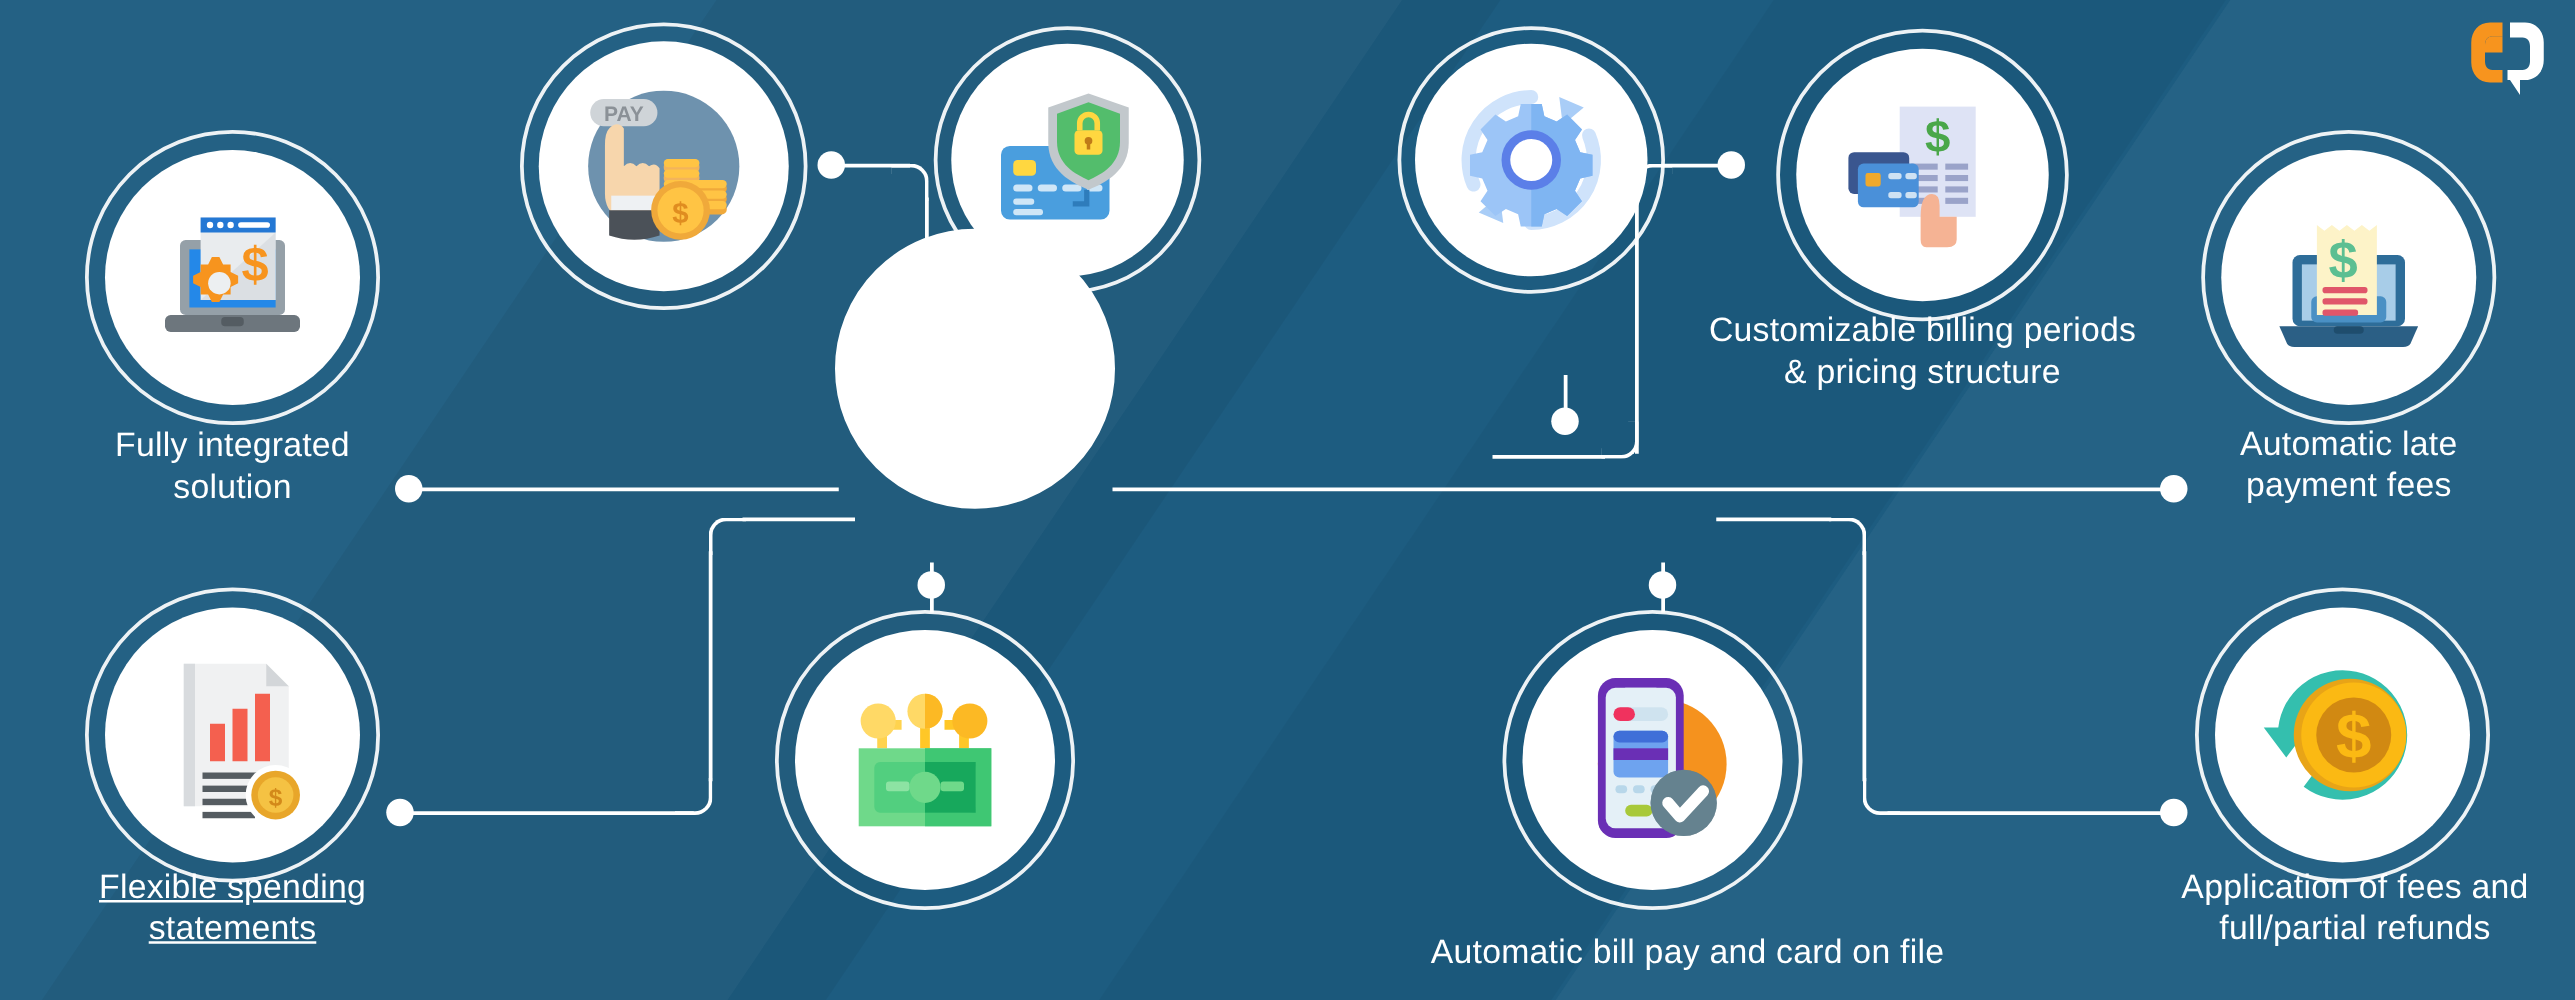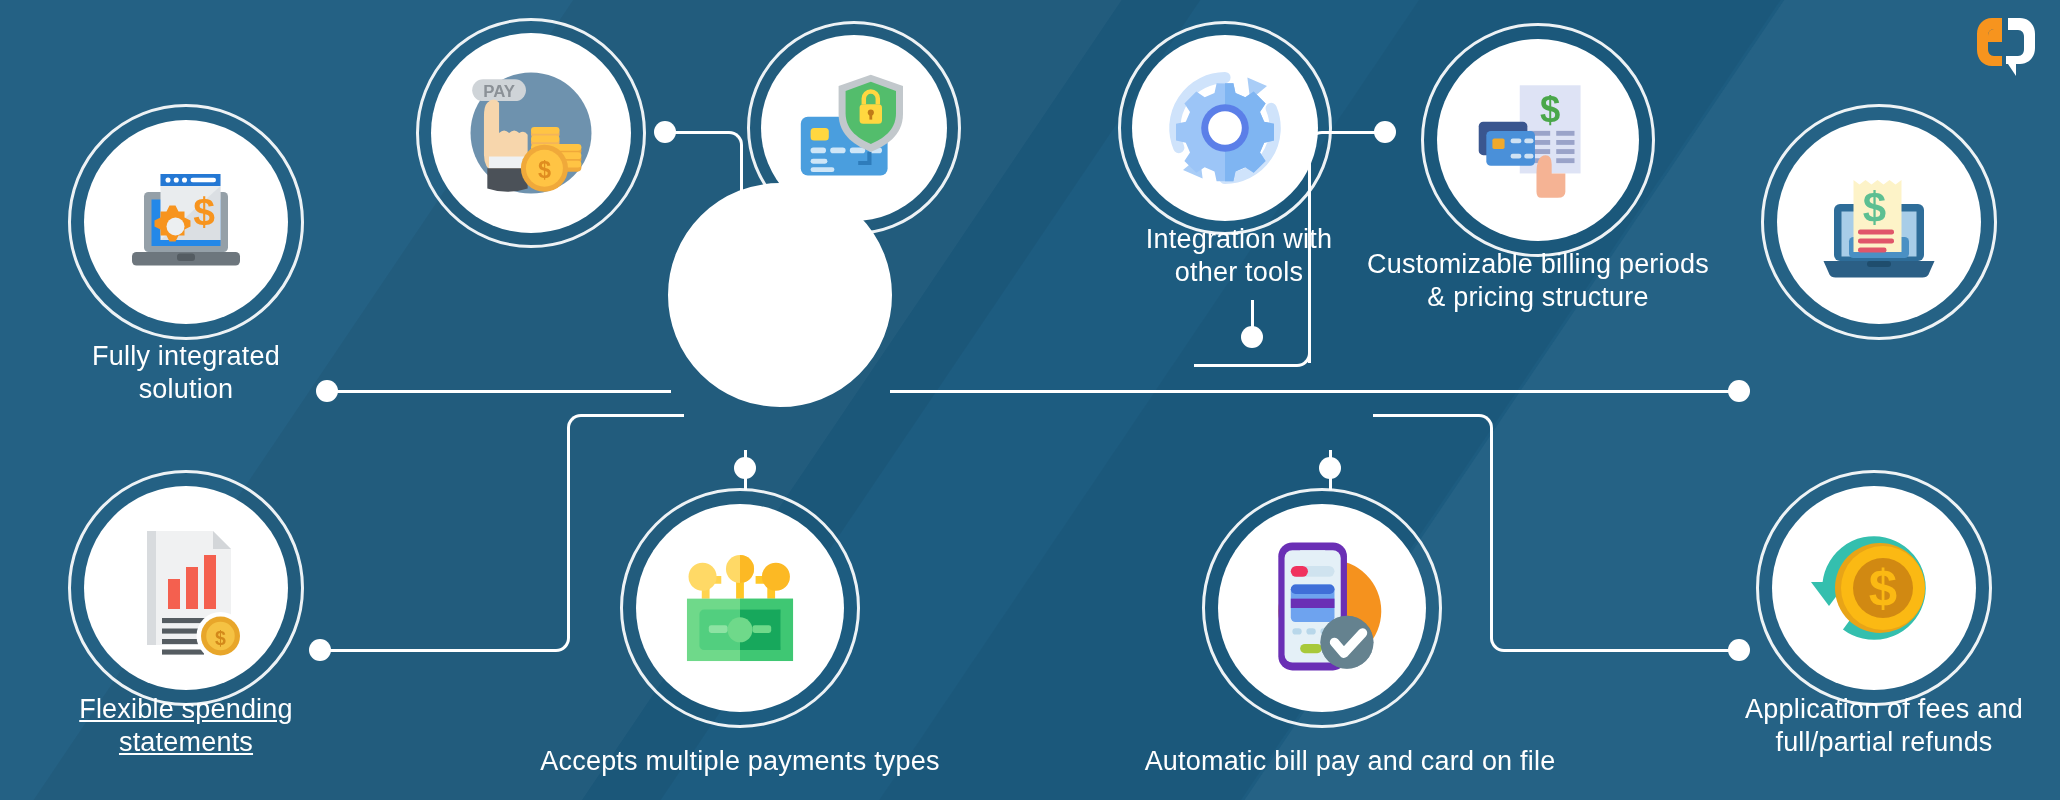--- a/index.html
+++ b/index.html
@@ -221,22 +221,20 @@
         <path d="M34 86 l-14 -6 l12 -10 z" fill="#a9cdf7"></path>
         <g fill="#9cc5f7">
           <path d="M44 18 h12 l1.5 7 l7 3 l6-4 l8.5 8.5 l-4 6 l3 7 l7 1.5 v12 l-7 1.5 l-3 7 l4 6 l-8.5 8.5 l-6-4 l-7 3 l-1.5 7 h-12 l-1.5-7 l-7-3 l-6 4 l-8.5-8.5 l4-6 l-3-7 l-7-1.5 v-12 l7-1.5 l3-7 l-4-6 l8.5-8.5 l6 4 l7-3 z"></path>
         </g>
         <path d="M50 18 h6 l1.5 7 l7 3 l6-4 l8.5 8.5 l-4 6 l3 7 l7 1.5 v12 l-7 1.5 l-3 7 l4 6 l-8.5 8.5 l-6-4 l-7 3 l-1.5 7 h-6 z" fill="#7fb5f2"></path>
         <circle cx="50" cy="50" r="17" fill="#5b7fe8"></circle>
         <circle cx="50" cy="50" r="12" fill="#fff"></circle>
       </svg>
     </div>
   </div>
-  <div class="label" style="left:1114px;top:223px;width:250px;">Integration with
-other tools</div>
 
   <div class="node" style="left:1421px;top:23px;width:234px;height:234px;">
     <div class="ring-outer" style="inset:0;"></div>
     <div class="disc" style="inset:16px;">
       <svg width="152" height="152" viewBox="0 0 100 100">
         <rect x="38" y="14" width="40" height="58" fill="#dee3f5"></rect>
         <text x="58" y="38" font-family="Liberation Sans, sans-serif" font-size="24" font-weight="bold" fill="#4aa74a" text-anchor="middle">$</text>
         <g fill="#9aa3c9">
           <rect x="44" y="44" width="14" height="3.2"></rect>
             <rect x="62" y="44" width="12" height="3.2"></rect>
@@ -275,20 +273,22 @@
         <path d="M33 22 l4 3 l4-3 l4 3 l4-3 l4 3 l4-3 l4 3 l4-3 v48 H33 z" fill="#fdf3c8"></path>
         <text x="47" y="50" font-family="Liberation Sans, sans-serif" font-size="28" font-weight="bold" fill="#5cbf92" text-anchor="middle">$</text>
         <g fill="#e0566a">
           <rect x="36" y="55" width="24" height="3.4" rx="1.5"></rect>
           <rect x="36" y="61" width="24" height="3.4" rx="1.5"></rect>
           <rect x="36" y="67" width="19" height="3.4" rx="1.5"></rect>
         </g>
       </svg>
     </div>
   </div>
+  <div class="label" style="left:1729px;top:339px;width:300px;">Automatic late
+payment fees</div>
 
   <div class="node" style="left:68px;top:470px;width:236px;height:236px;">
     <div class="ring-outer" style="inset:0;"></div>
     <div class="disc" style="inset:16px;">
       <svg width="150" height="150" viewBox="0 0 100 100">
         <path d="M24 12 h44 l12 12 v64 H24 z" fill="#f0f1f2"></path>
         <path d="M68 12 l12 12 h-12 z" fill="#d3d6d9"></path>
         <rect x="24" y="12" width="6" height="76" fill="#d8dbde"></rect>
         <g fill="#f4604f">
           <rect x="38" y="44" width="8" height="20"></rect>
@@ -329,21 +329,20 @@
         <rect x="16" y="44" width="68" height="40" fill="#6fd98a"></rect>
         <path d="M50 44 h34 v40 H50 z" fill="#3fc773"></path>
         <rect x="24" y="51" width="52" height="26" rx="3" fill="#52cf7f"></rect>
         <path d="M50 51 h26 v26 H50 z" fill="#17a85c"></path>
         <circle cx="50" cy="64" r="8" fill="#6fd98a"></circle>
         <rect x="30" y="61" width="12" height="5" rx="1.5" fill="#8de3a3"></rect>
         <rect x="58" y="61" width="12" height="5" rx="1.5" fill="#6fd98a"></rect>
       </svg>
     </div>
   </div>
-  <div class="label" style="left:490px;top:745px;width:500px;">Accepts multiple payments types</div>
 
   <div class="node" style="left:1202px;top:488px;width:240px;height:240px;">
     <div class="ring-outer" style="inset:0;"></div>
     <div class="disc" style="inset:16px;">
       <svg width="156" height="156" viewBox="0 0 100 100">
         <circle cx="55" cy="52" r="33" fill="#f5921e"></circle>
         <rect x="22" y="8" width="44" height="82" rx="9" fill="#6a2fb5"></rect>
         <rect x="26" y="13" width="36" height="72" rx="5" fill="#e4f0f7"></rect>
         <path d="M36 13 h16 a3 3 0 0 1 -3 4 h-10 a3 3 0 0 1 -3 -4 z" fill="#e4f0f7"></path>
         <rect x="30" y="23" width="28" height="7" rx="3.5" fill="#cfe3ef"></rect>

